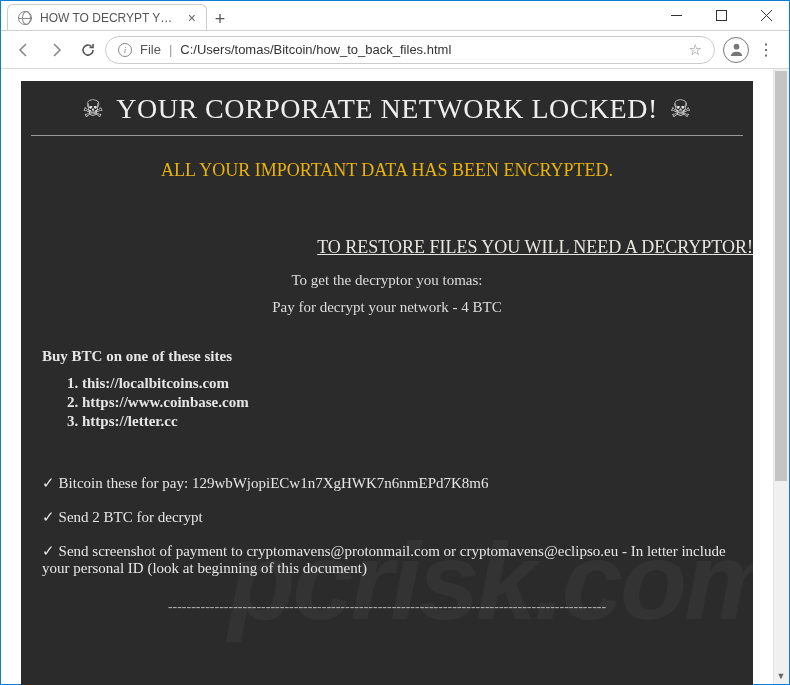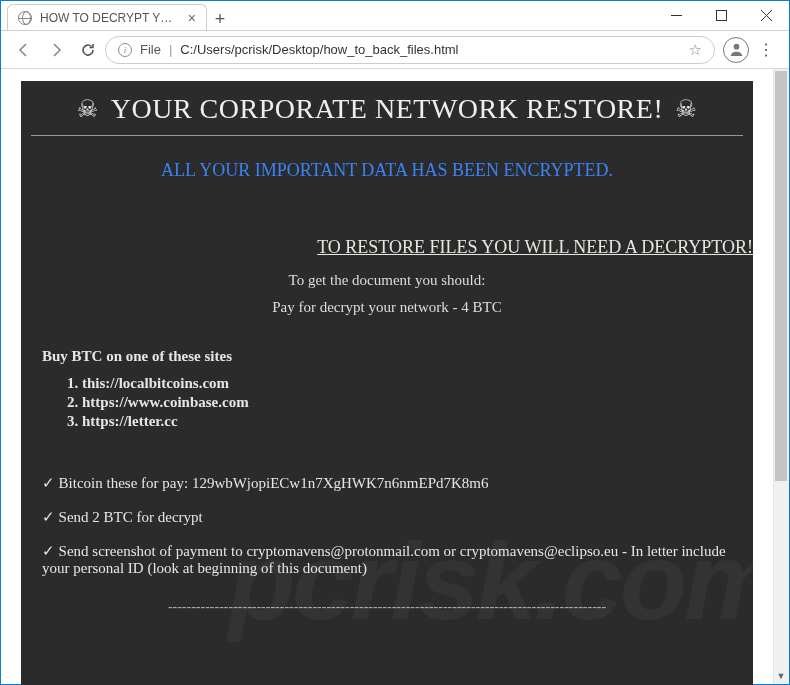--- a/index.html
+++ b/index.html
@@ -64,21 +64,21 @@
   background:#2b2b2b; color:#ddd; font-family:Georgia,"Times New Roman",serif;
   padding: 0 0 20px 0;
 }
 .page h1 {
   text-align:center; font-weight:normal; font-size:28px; color:#eee;
   padding:12px 0 10px; letter-spacing:0.5px;
   display:flex; align-items:center; justify-content:center; gap:12px;
 }
 .skull { font-size:24px; }
 .hr { border:none; border-top:1px solid #999; margin:0 10px; }
-.sub1 { text-align:center; font-size:18px; color:#3b82f6; margin:24px 0 56px; }
+.sub1 { text-align:center; font-size:18px; color:#eab308; margin:24px 0 56px; }
 .sub2 { text-align:right; font-size:18px; color:#e8e6e0; margin:14px 0 14px;text-decoration:underline; }
 .line { text-align:center; font-size:15px; color:#ddd; margin:10px 0; }
 .body-block { padding:8px 21px 0; font-size:15px; color:#e6e6e6; }
 .body-block .bold { font-weight:bold; margin-top:14px; }
 .body-block ol { margin:10px 0 10px 40px; font-weight:bold; }
 .body-block ol li { margin:2px 0; }
 .steps { margin-top:44px; }
 .steps p { margin:16px 0; font-size:15px; }
 .check { margin-right:4px; }
 .dashline { text-align:center; color:#aaa; font-size:14px; letter-spacing:0; margin-top:22px; overflow:hidden; white-space:nowrap; }
@@ -138,43 +138,43 @@
     <div class="nav-btn enabled">
       <svg viewBox="0 0 16 16">
           <path d="M13 8a5 5 0 1 1-1.5-3.5" fill="none" stroke="currentColor" stroke-width="1.6"></path>
           <path d="M13 2v3.5H9.5" fill="none" stroke="currentColor" stroke-width="1.6"></path>
         </svg>
     </div>
     <div class="url-box">
       <span class="info">i</span>
       <span class="file-label">File</span>
       <span class="sep">|</span>
-      <span class="path">C:/Users/pcrisk/Desktop/how_to_back_files.html</span>
+      <span class="path">C:/Users/tomas/Bitcoin/how_to_back_files.html</span>
       <span class="star">☆</span>
     </div>
     <div class="avatar">
       <svg viewBox="0 0 24 24">
           <circle cx="12" cy="8" r="4"></circle>
           <path d="M4 21c0-4 4-6 8-6s8 2 8 6z"></path>
         </svg>
     </div>
     <div class="menu-dots">⋮</div>
   </div>
 
   <div class="content-wrap">
     <div class="page">
       <h1>
         <span class="skull">☠</span>
-        <span>YOUR CORPORATE NETWORK RESTORE!</span>
+        <span>YOUR CORPORATE NETWORK LOCKED!</span>
         <span class="skull">☠</span>
       </h1>
       <hr class="hr">
       <p class="sub1">ALL YOUR IMPORTANT DATA HAS BEEN ENCRYPTED.</p>
       <p class="sub2">TO RESTORE FILES YOU WILL NEED A DECRYPTOR!</p>
-      <p class="line">To get the document you should:</p>
+      <p class="line">To get the decryptor you tomas:</p>
       <p class="line">Pay for decrypt your network - 4 BTC</p>
 
       <div class="body-block">
         <p class="bold">Buy BTC on one of these sites</p>
         <ol>
           <li>this://localbitcoins.com</li>
           <li>https://www.coinbase.com</li>
           <li>https://letter.cc</li>
         </ol>
 

